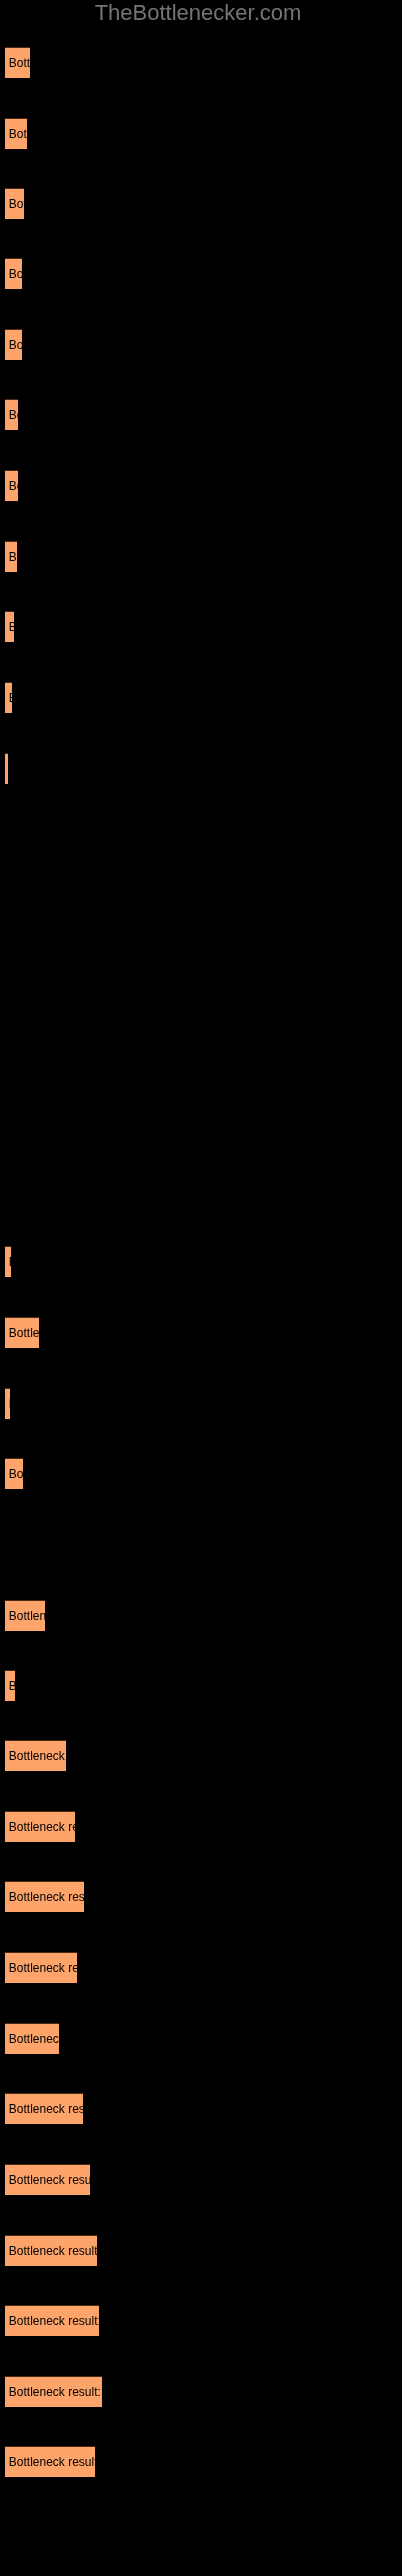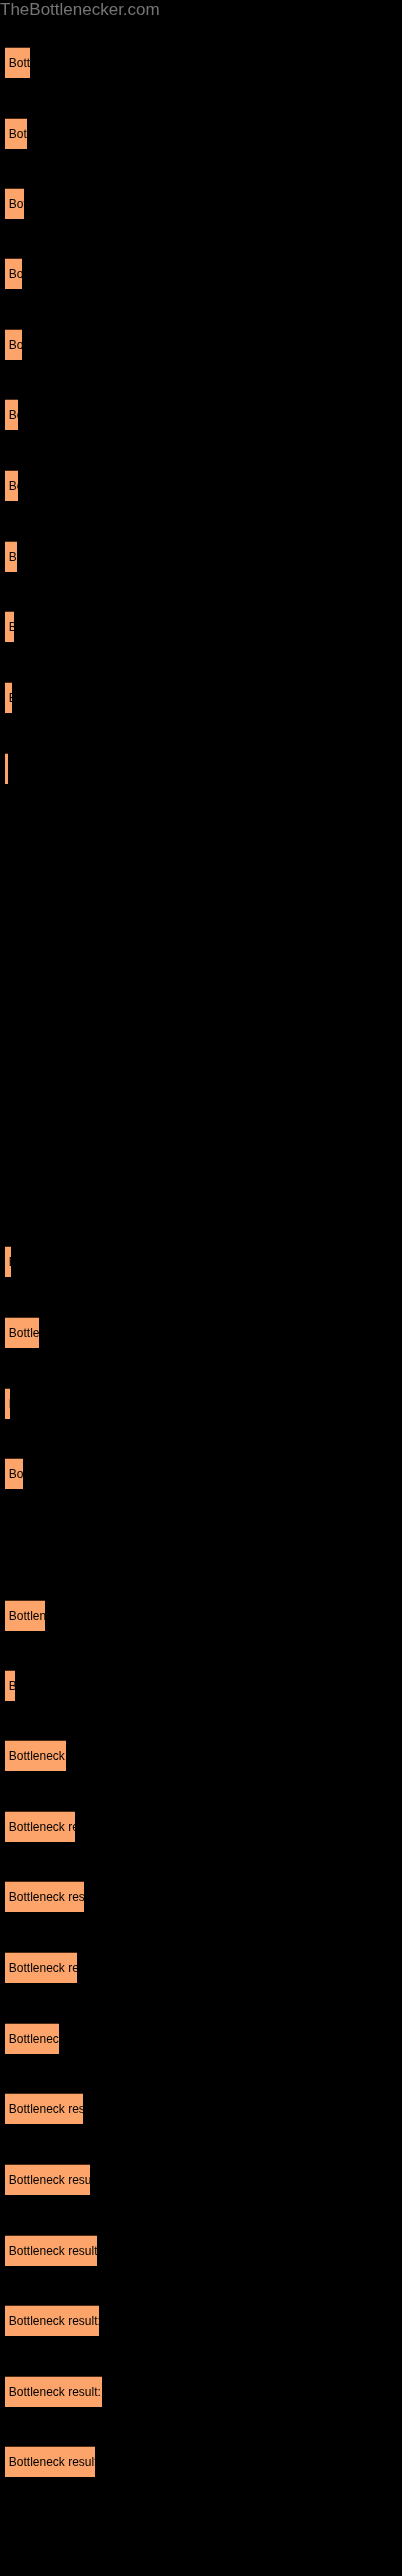--- a/index.html
+++ b/index.html
@@ -13,22 +13,22 @@
     height: 2576px;
     background: #000000;
     overflow: hidden;
     font-family: "Liberation Sans", sans-serif;
   }
   #watermark {
     position: absolute;
     top: 0px;
     left: 0px;
     width: 396px;
-    text-align: left;
-    font-size: 17px;
+    text-align: center;
+    font-size: 22px;
     color: #757575;
     letter-spacing: 0px;
     font-family: "Liberation Sans", sans-serif;
     white-space: nowrap;
   }
   .plot {
     position: absolute;
     left: 0px;
     top: 0px;
     width: 403px;

